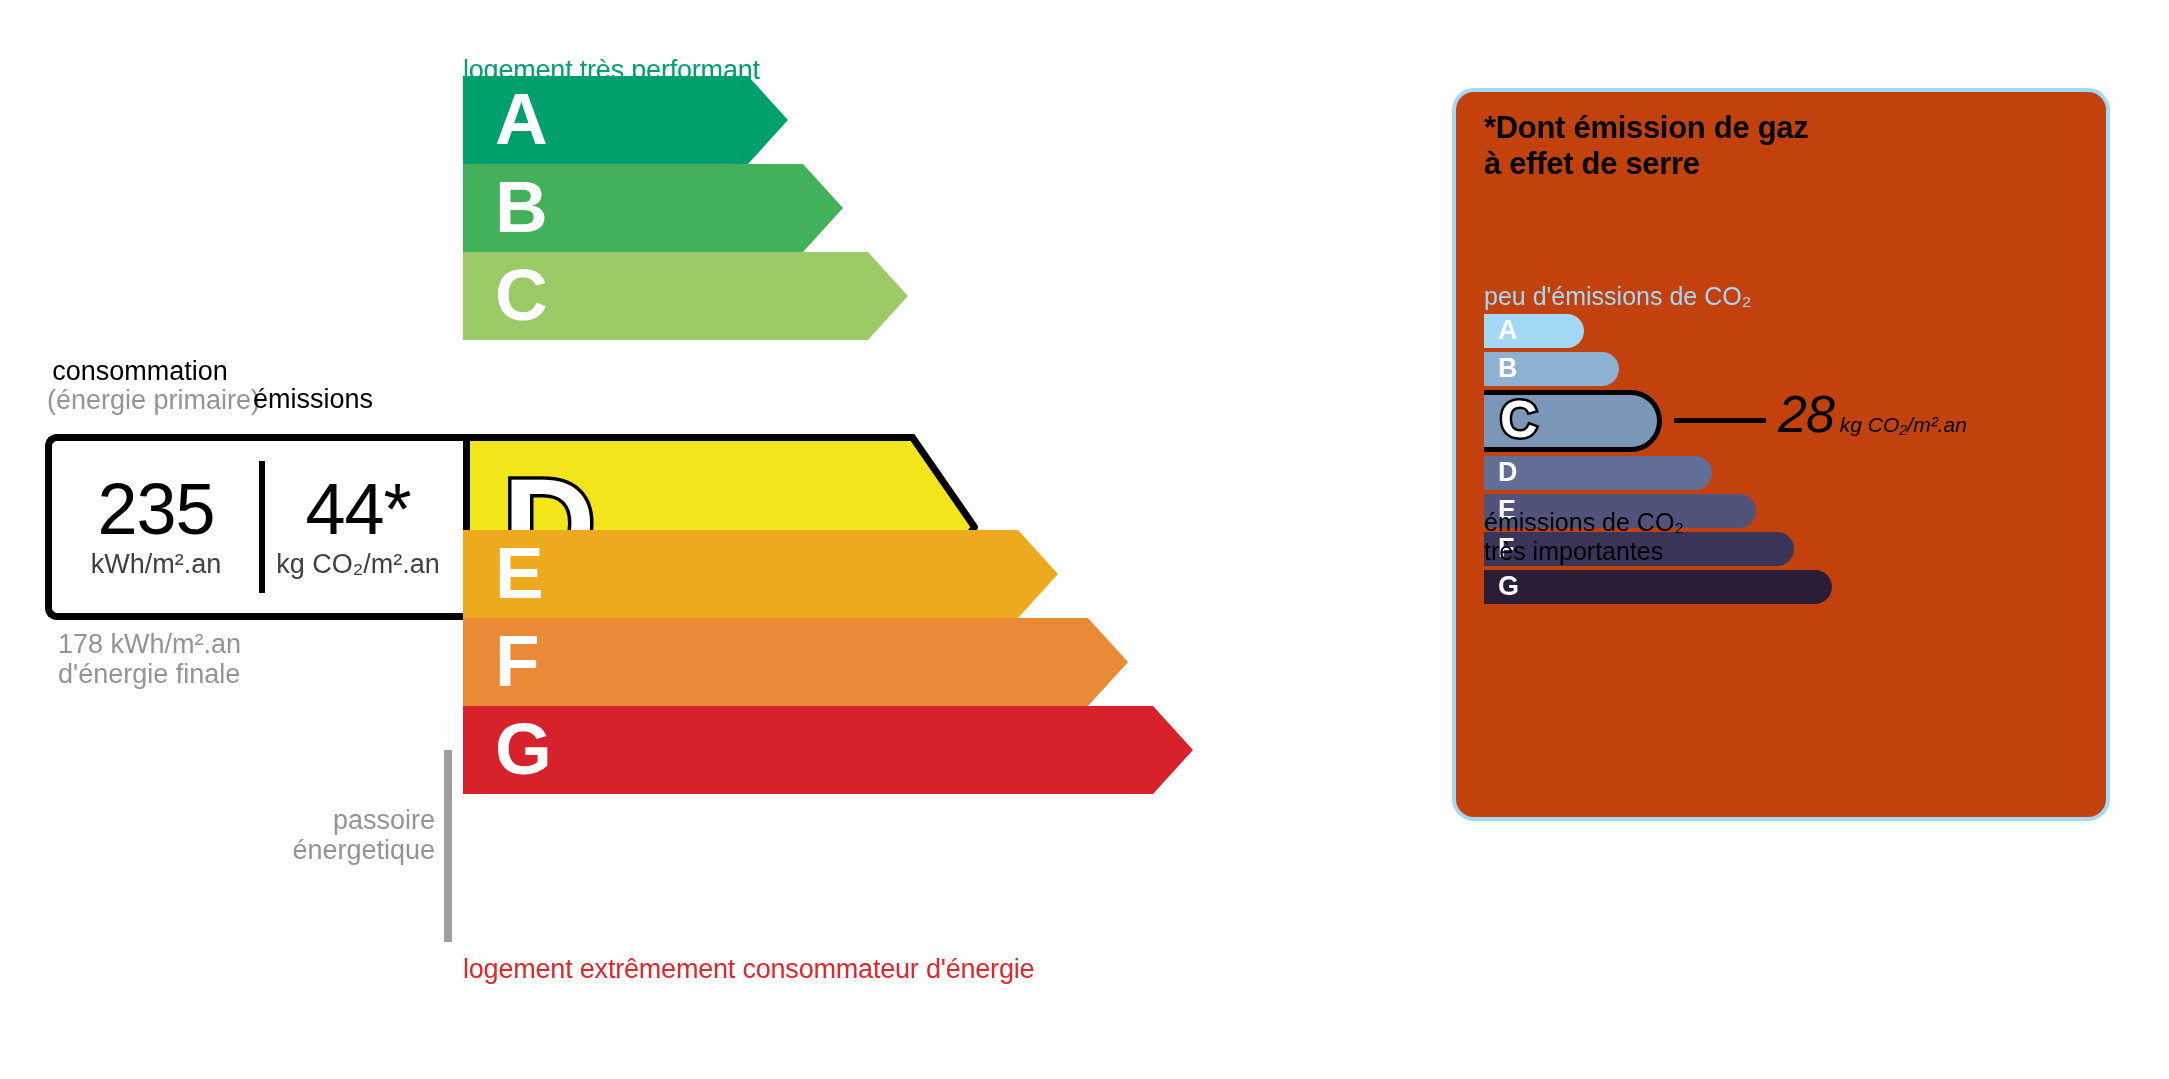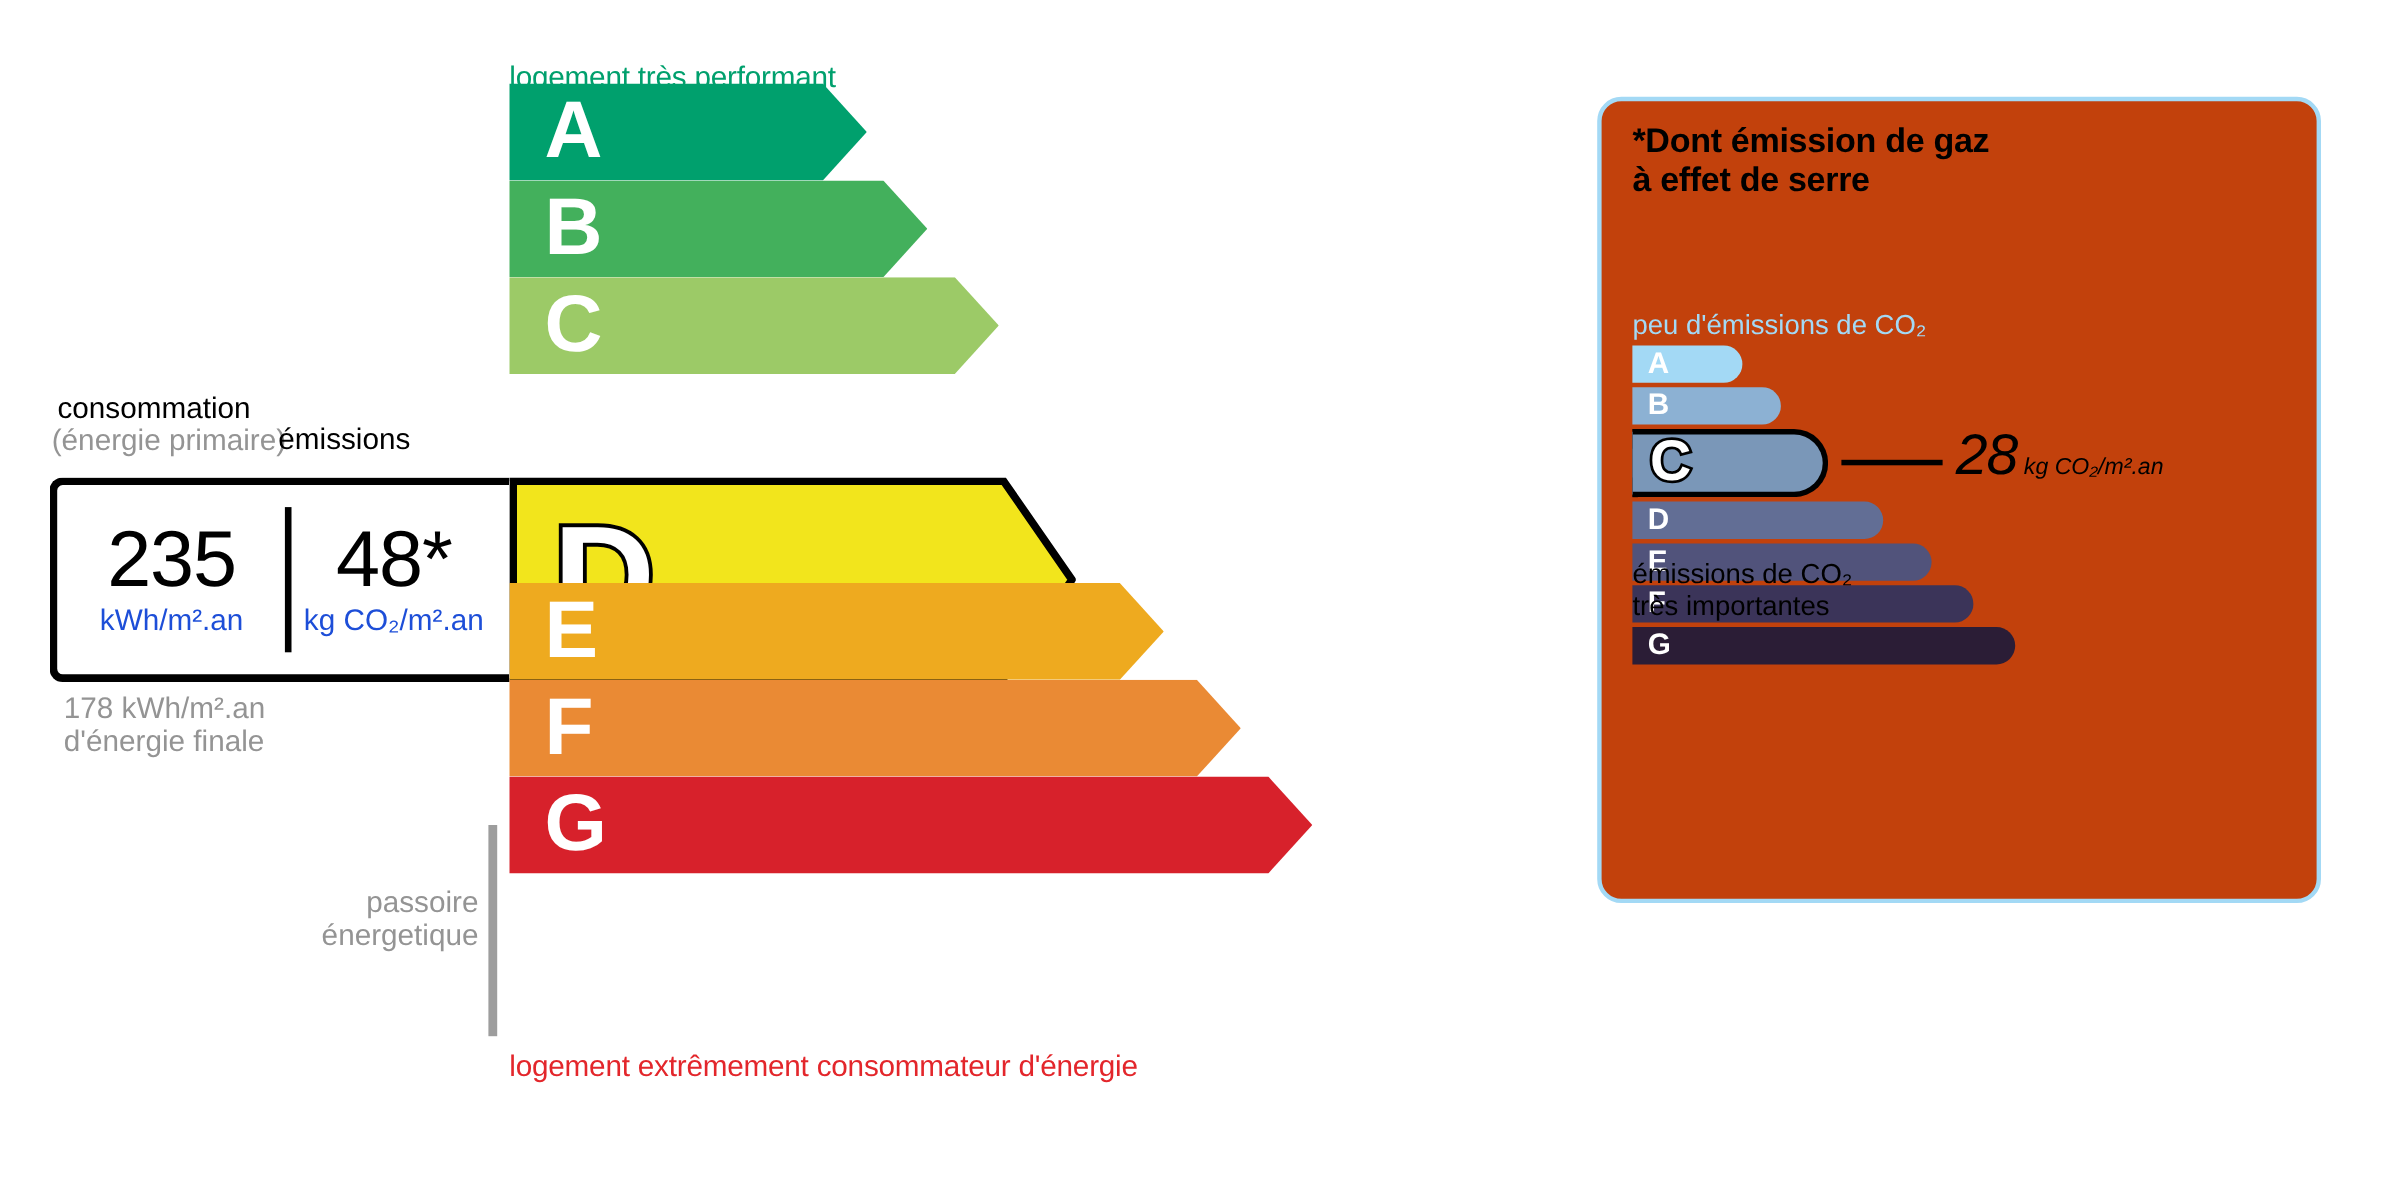--- a/index.html
+++ b/index.html
@@ -104,21 +104,21 @@
   }
   .value-number {
     font-size: 72px;
     font-weight: normal;
     color: #000;
     line-height: 0.98;
     letter-spacing: -1px;
   }
   .value-unit {
     font-size: 27px;
-    color: #1d4ed8;
+    color: #404040;
     margin-top: 5px;
     white-space: nowrap;
   }
 
   .label-conso {
     position: absolute;
     left: 47px;
     top: 357px;
     width: 186px;
     text-align: center;
@@ -330,21 +330,21 @@
   </div>
   <div class="label-emis">émissions</div>
 
   <div id="value-box">
     <div class="value-cell" id="value-cell-conso">
       <div class="value-number">235</div>
       <div class="value-unit">kWh/m².an</div>
     </div>
     <div class="value-divider"></div>
     <div class="value-cell" id="value-cell-emis">
-      <div class="value-number">48*</div>
+      <div class="value-number">44*</div>
       <div class="value-unit">kg CO₂/m².an</div>
     </div>
   </div>
 
   <div class="label-final">
     <div>178 kWh/m².an</div>
     <div>d'énergie finale</div>
   </div>
 
   <div id="passoire-bar"></div>

